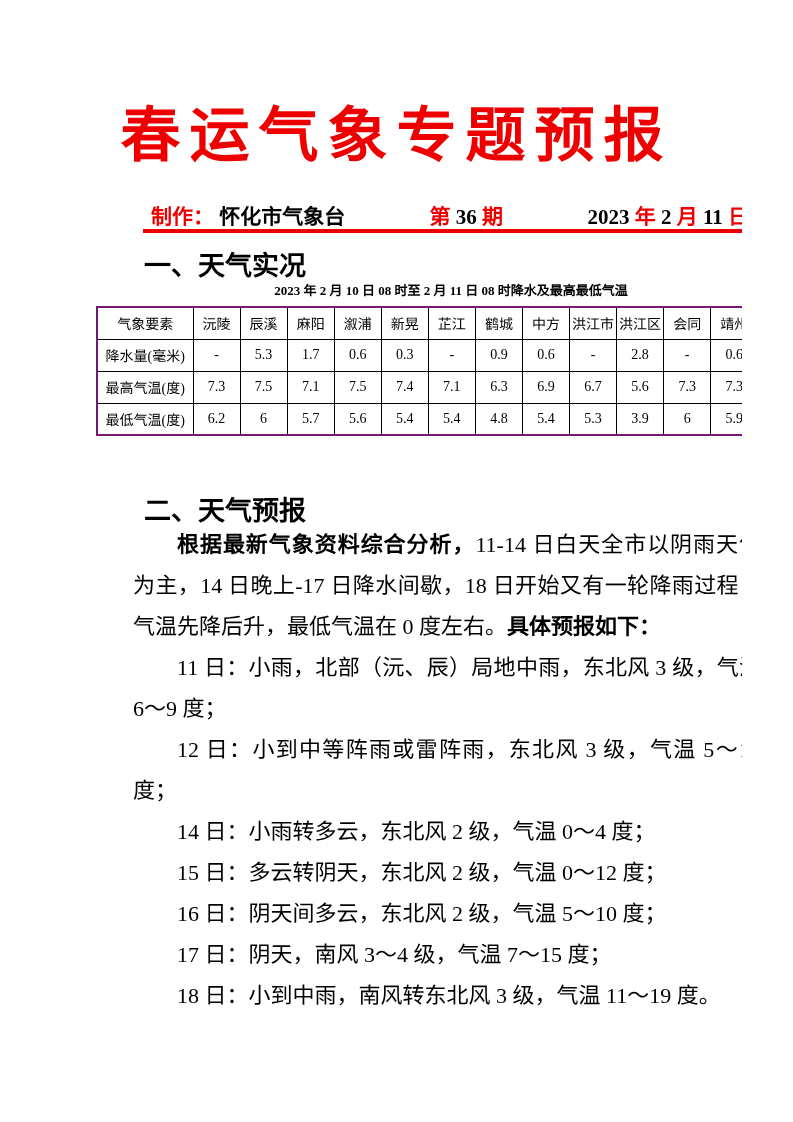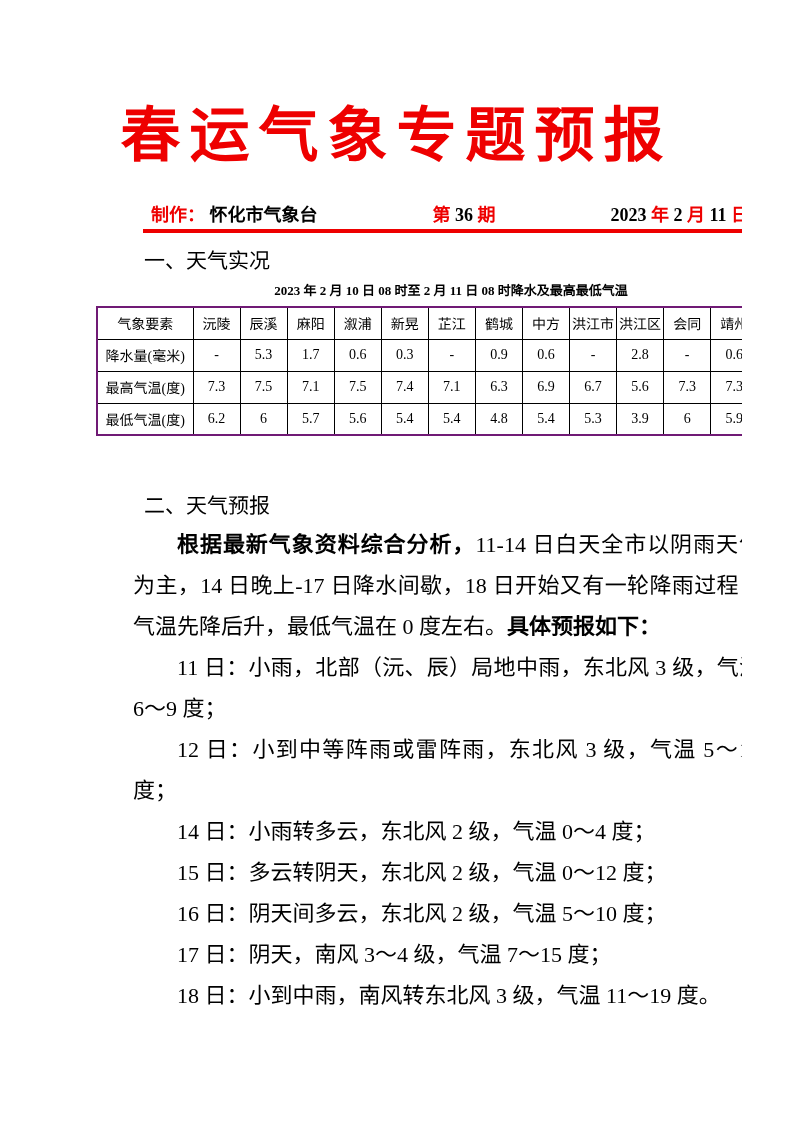--- a/index.html
+++ b/index.html
@@ -29,37 +29,37 @@
     white-space: nowrap;
   }
   
   .meta-row {
     position: absolute;
     top: 200px; left: 100px;
     width: 598px;
     display: flex;
     justify-content: space-between;
     align-items: flex-start;
-    font-size: 18px;
+    font-size: 21px;
     font-weight: 700;
     white-space: nowrap;
   }
   .meta-row .red { color: var(--red); }
   .meta-row .black { color: var(--ink); }
   .red-rule {
     position: absolute;
     top: 229px; left: 92px;
     width: 662px; height: 4px;
     background: var(--red);
   }
   .sec-heading {
     position: absolute;
     margin: 0;
-    font-size: 21px;
-    font-weight: 400;
+    font-size: 27px;
+    font-weight: 700;
     color: var(--ink);
     white-space: nowrap;
   }
   .sec1 { top: 244px; left: 93px; }
   .sec2 { top: 489px; left: 93px; }
   .table-caption {
     position: absolute;
     top: 280px; left: 45px;
     width: 710px;
     text-align: center;

